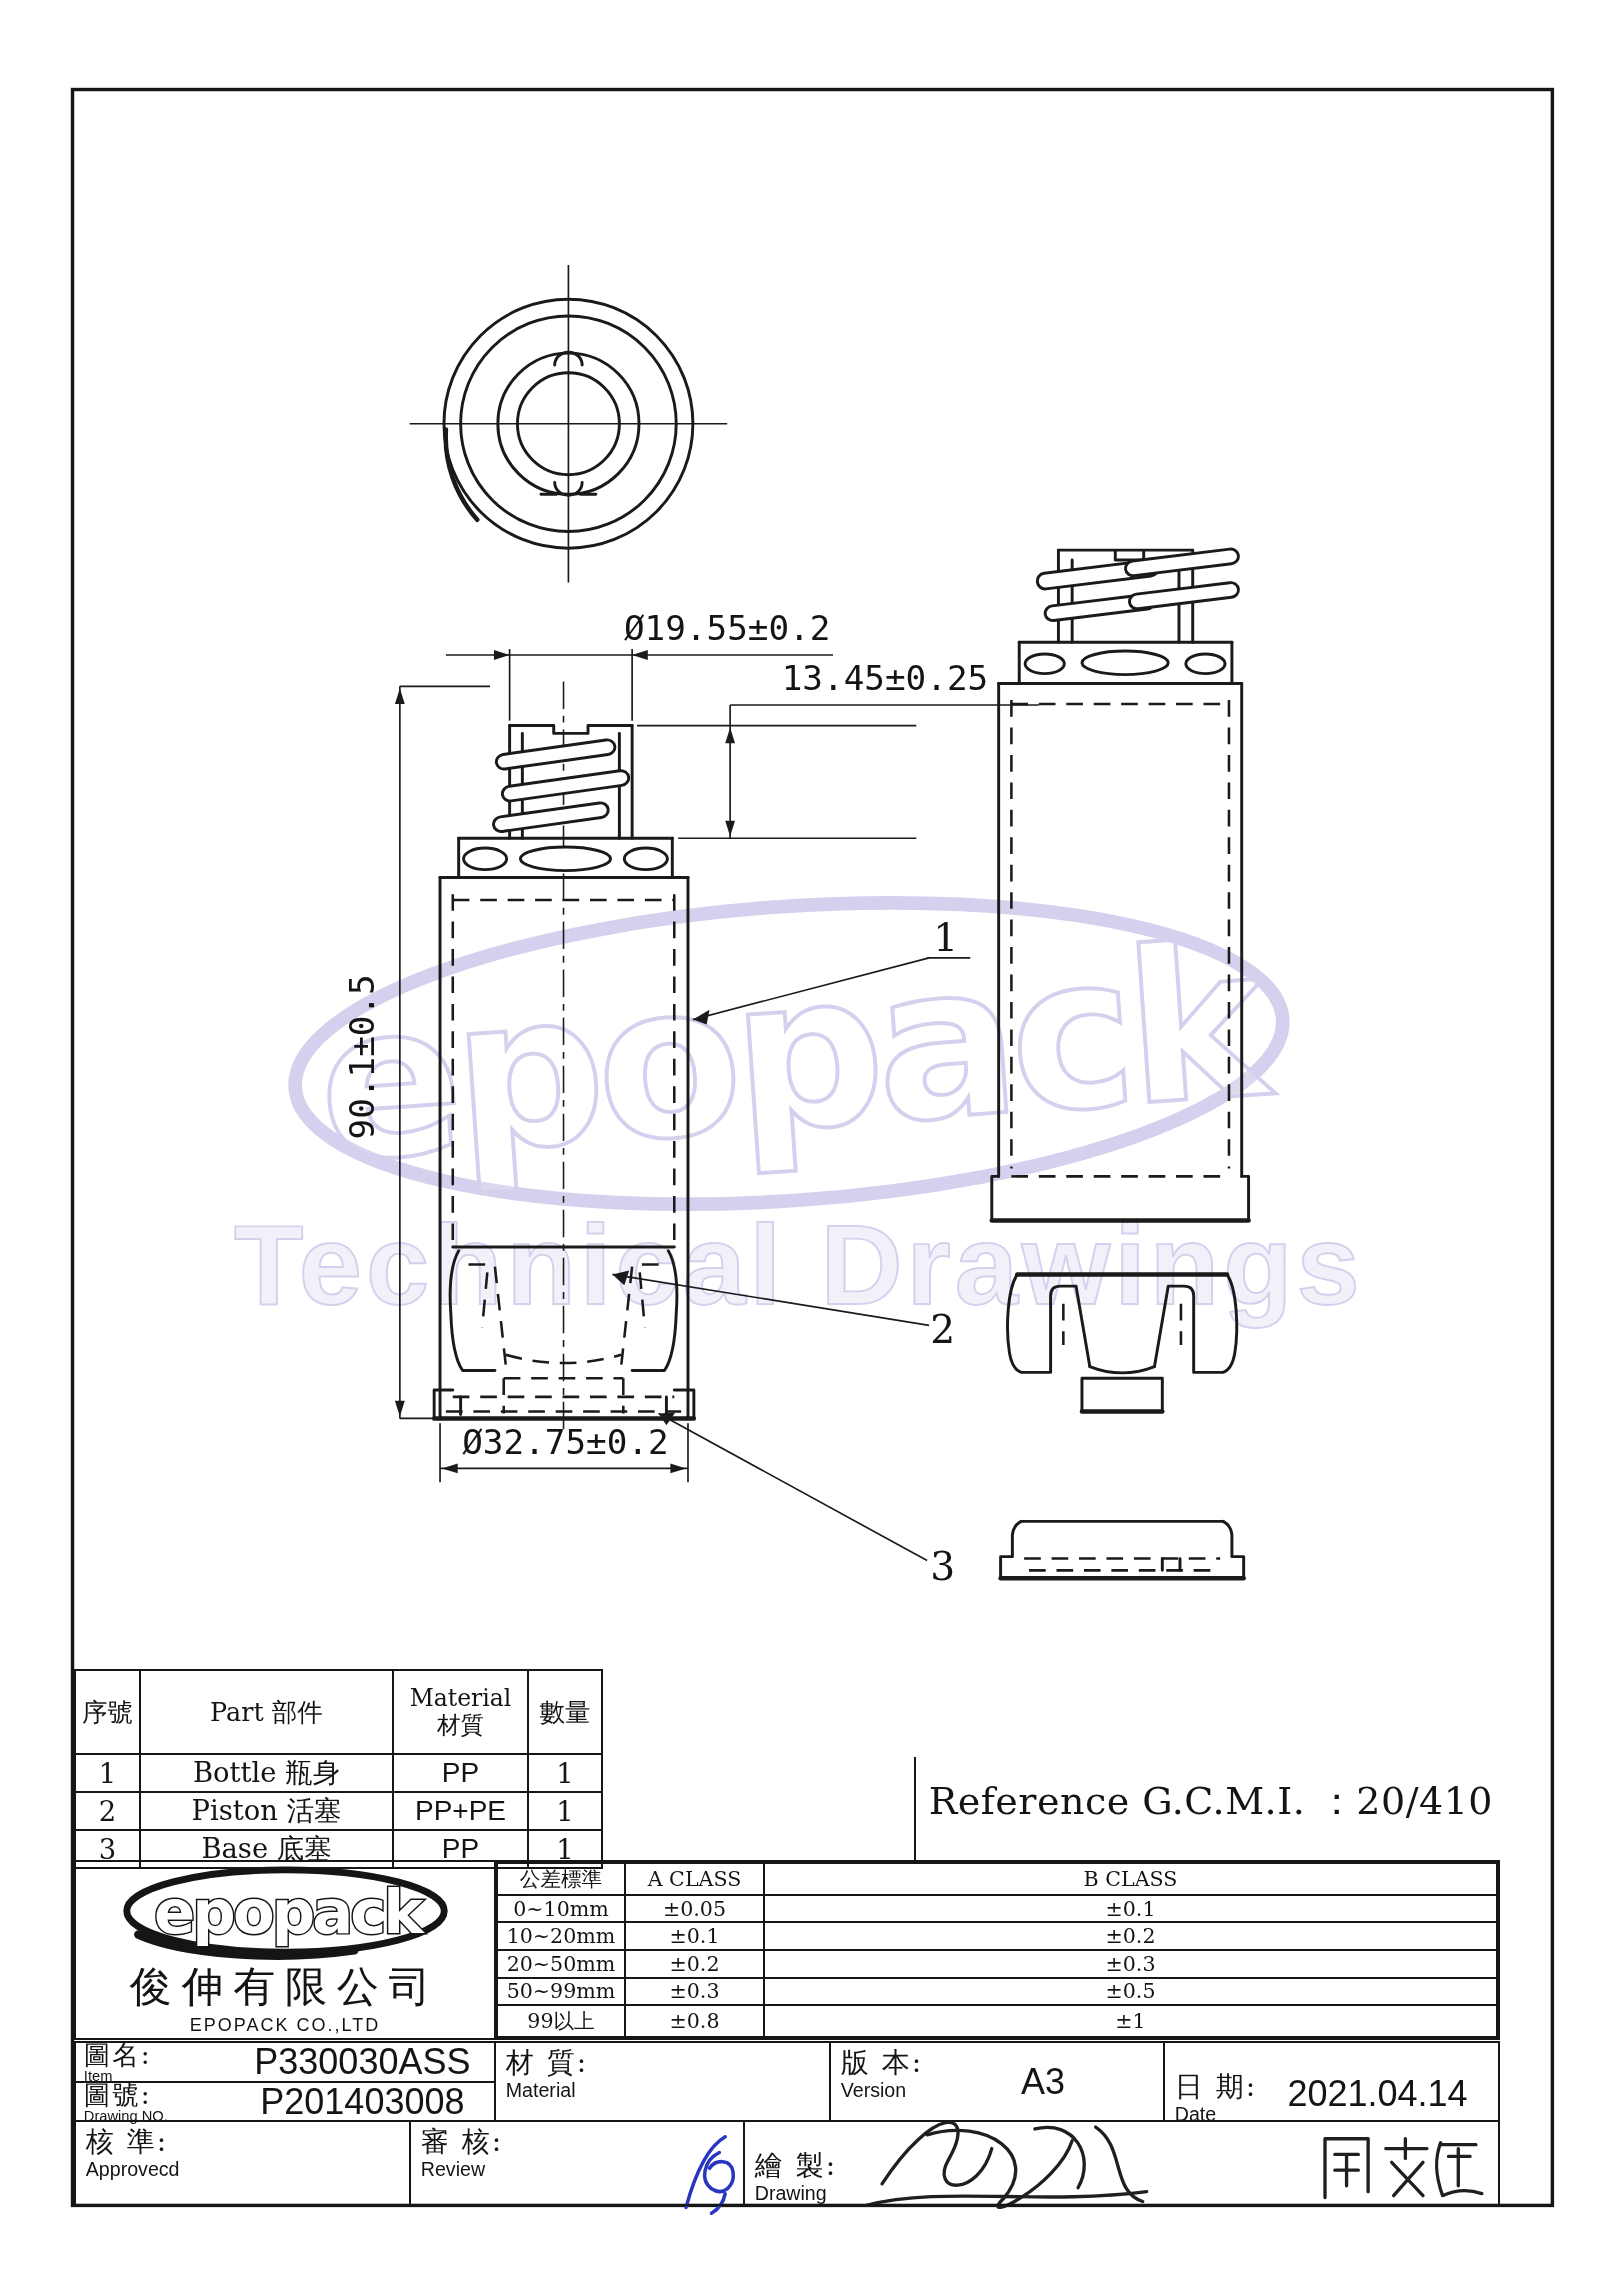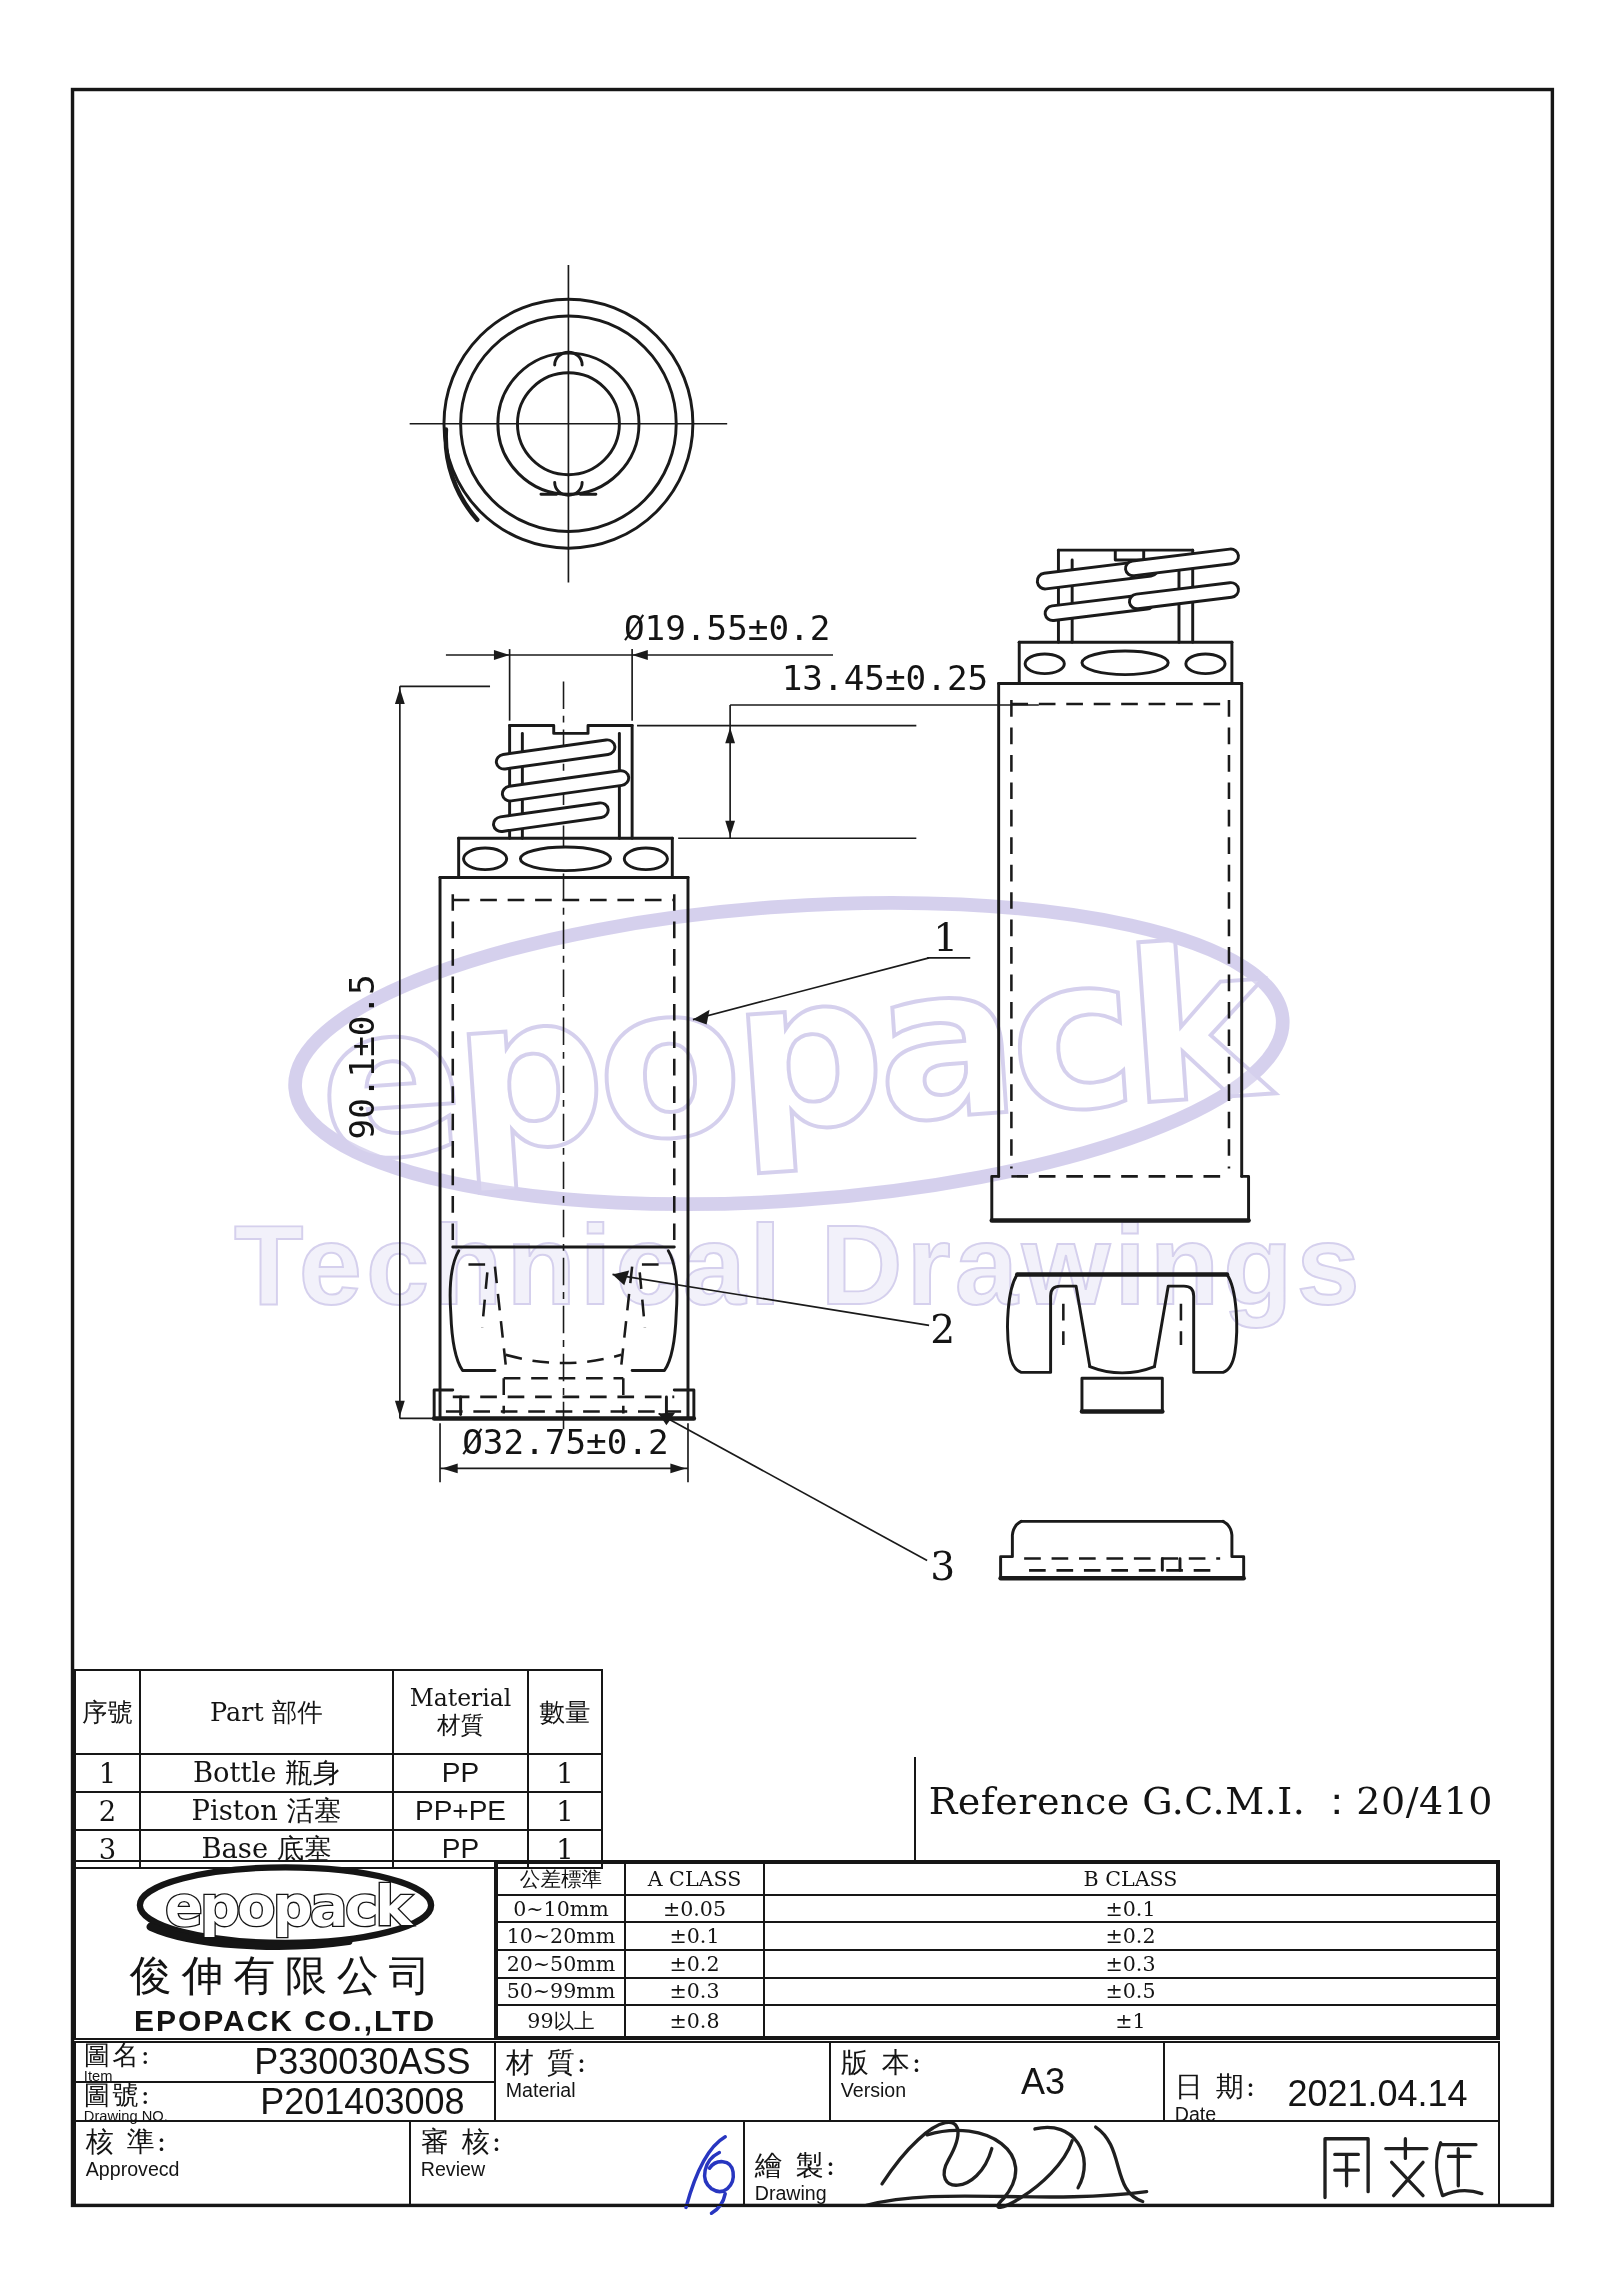--- a/index.html
+++ b/index.html
@@ -37,21 +37,21 @@
   .ref-border{position:absolute;left:914px;top:1757px;height:105px;width:0;border-left:2.9px solid #161616;}
   .reference{position:absolute;left:926px;top:1776px;width:567px;text-align:right;white-space:nowrap;
              font-family:"DejaVu Serif",serif;font-size:38px;letter-spacing:0.5px;}
 
   
   .band{position:absolute;left:74px;top:1860px;width:1426px;height:180px;border:2.9px solid #161616;
         display:flex;box-sizing:border-box;}
   .band-logo{width:420px;border-right:2.9px solid #161616;box-sizing:border-box;display:flex;
              flex-direction:column;align-items:center;justify-content:center;}
   .logo-zh{font-family:"DejaVu Serif",serif;font-size:42px;letter-spacing:9.8px;margin-top:-3.9px;}
-  .logo-en{font-size:30px;font-weight:bold;letter-spacing:2px;}
+  .logo-en{font-size:18px;font-weight:normal;letter-spacing:2px;}
   .band-address{width:602px;border-right:2.9px solid #161616;box-sizing:border-box;padding-top:2.9px;}
   .addr-zh{font-family:"DejaVu Serif",serif;font-weight:600;font-size:33px;letter-spacing:2.9px;text-align:center;}
   .addr-en{font-family:"DejaVu Serif",serif;font-size:22.5px;padding-left:15.7px;line-height:1.23;}
   .addr-tel{font-size:25.5px;text-align:center;line-height:1.2;}
   .band-tol{flex:1;}
   .tol-table{width:100%;height:100%;border-collapse:collapse;table-layout:fixed;}
   .tol-table td,.tol-table th{border:2px solid #161616;text-align:center;padding:0;font-weight:normal;
                               font-family:"DejaVu Serif",serif;font-size:20.6px;}
   .tol-table th{font-size:20.6px;text-align:center;}
 

